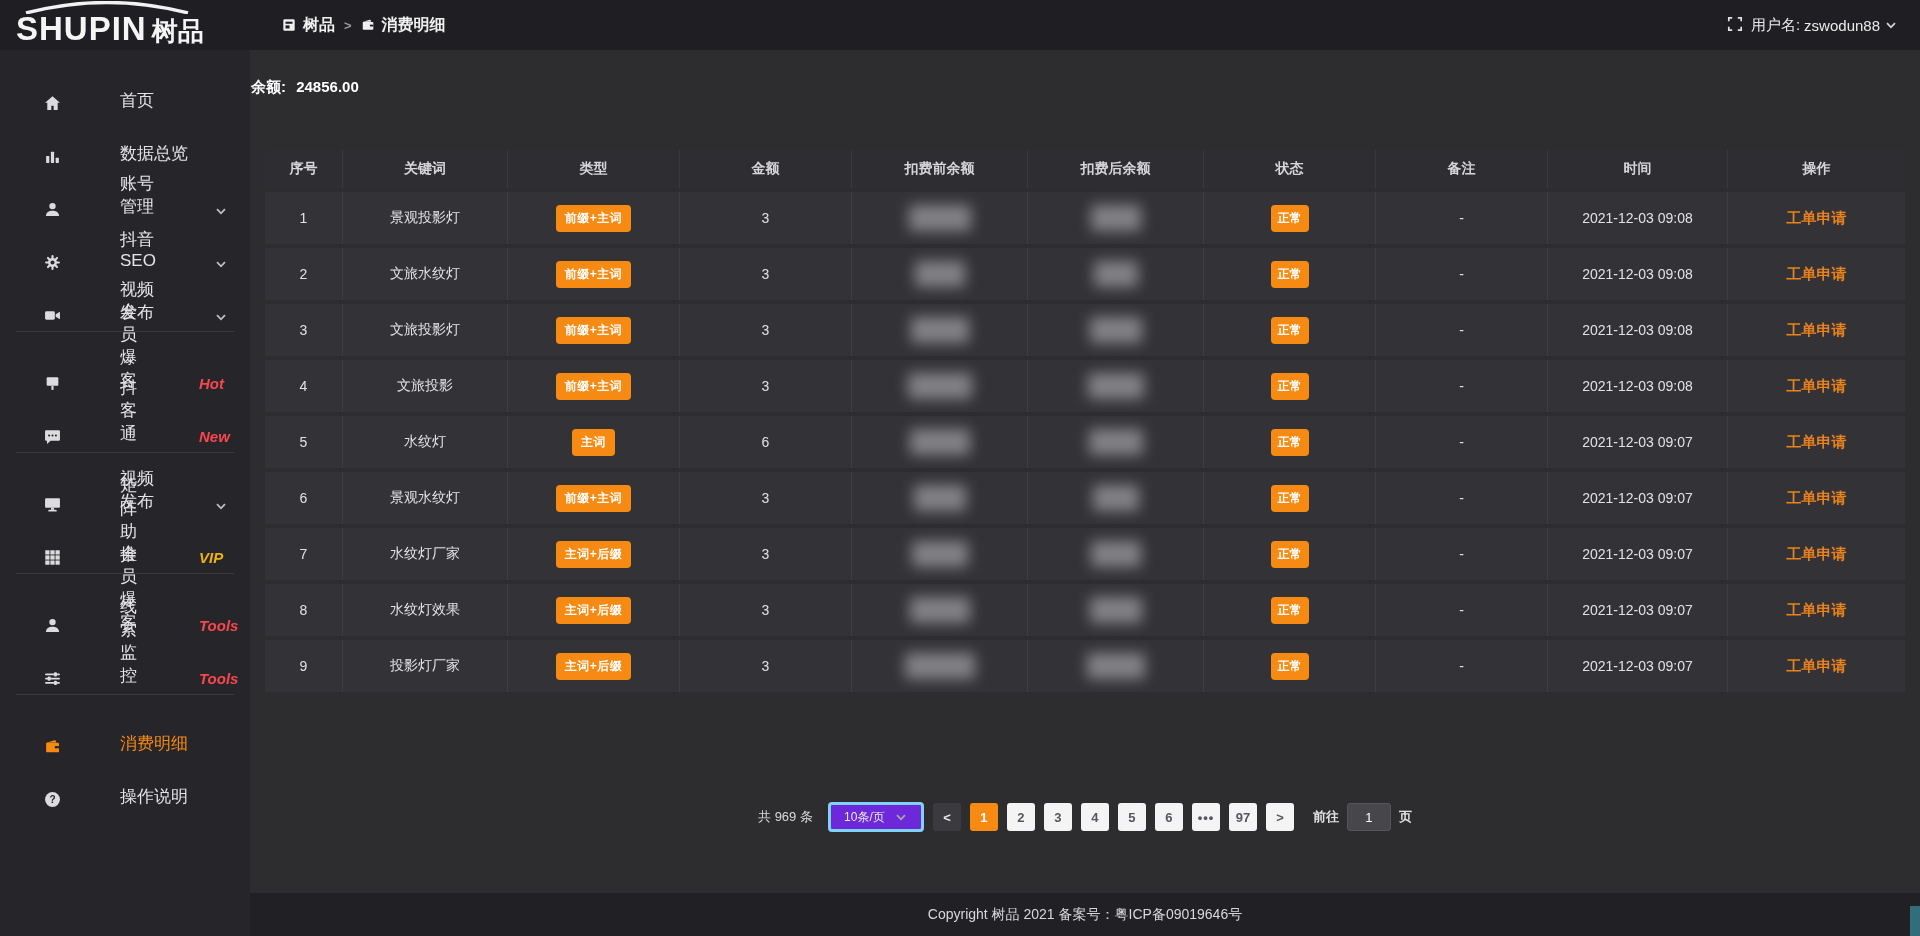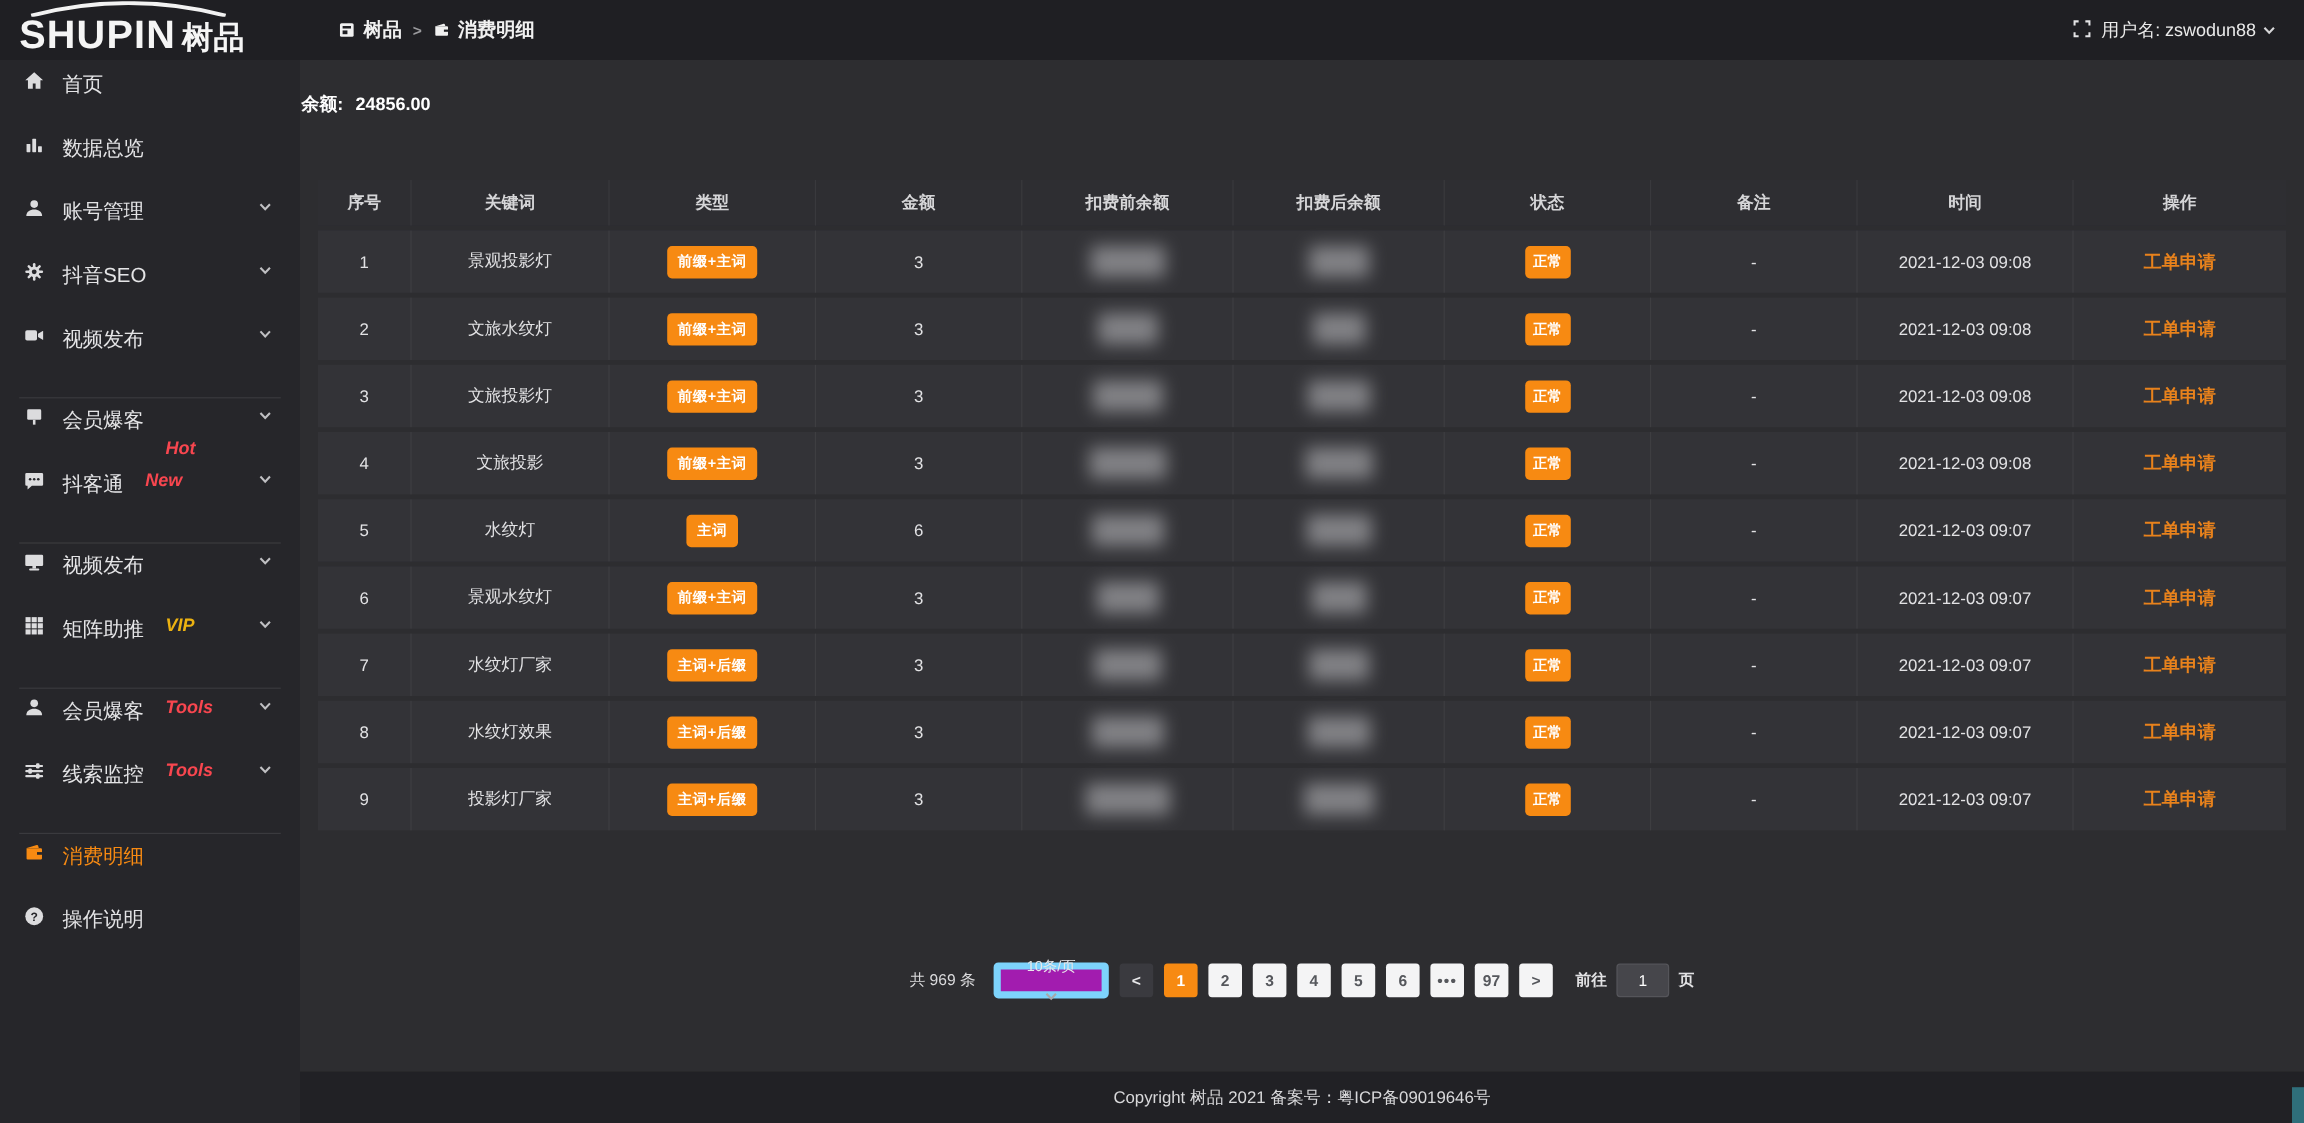--- a/index.html
+++ b/index.html
@@ -20,21 +20,21 @@
   .crumb-sep { color:#9a9a9d; font-size:13px; font-weight:bold; }
   .topbar-right { margin-left:auto; display:flex; align-items:flex-start; gap:8px; padding-right:22px; }
   .fullscreen-btn { color:#e3e3e5; display:flex; cursor:pointer; }
   .user-box { display:flex; align-items:center; gap:4px; color:#eaeaea; font-size:15px; cursor:pointer; }
   .icon16 { width:16px; height:16px; display:inline-block; }
   .icon14 { width:14px; height:14px; display:inline-block; }
 
   
   .sidebar { position:absolute; left:0; top:50px; width:250px; height:886px;
     background:#26262a; padding-top:9px; }
-  .menu-item { height:53px; display:flex; align-items:flex-start; padding:0 22px 0 20px; cursor:pointer; }
+  .menu-item { height:53px; display:flex; align-items:flex-end; padding:0 22px 0 44px; cursor:pointer;gap:44px; }
   .menu-item .mi-icon { width:17px; height:17px; color:#dcdcde; flex:0 0 17px; display:flex; }
   .menu-item .mi-label { color:#e4e4e6; font-size:17px; margin-left:15px; font-weight:500; }
   .menu-item .mi-tag { font-size:15px; font-weight:bold; font-style:italic; margin-left:18px; }
   .menu-item .mi-chev { margin-left:auto; color:#bfbfc2; display:flex; }
   .menu-item.active .mi-label { color:var(--accent); }
   .menu-item.active .mi-icon { color:var(--accent); }
   .menu-divider { height:1px; background:#3a3a3e; margin:7px 16px; }
 
   
   .content { position:absolute; left:250px; top:50px; width:1670px; height:886px; background:#2d2d30; }
@@ -54,23 +54,23 @@
     padding:5px 9px; border-radius:4px; letter-spacing:.5px; }
   .status-badge { background:var(--accent); color:#fff; font-size:12px; font-weight:bold;
     padding:5px 7px; border-radius:4px; }
   .blur-blob { height:26px; background:#96969a; border-radius:2px; filter:blur(7px); opacity:.8; }
   .action-link { color:var(--link); font-size:15px; font-weight:bold; cursor:pointer; }
 
   
   .pagination { position:absolute; left:0; top:752px; width:1670px; display:flex;
     align-items:center; justify-content:center; gap:9px; }
   .pg-total { color:#dadadc; font-size:13px; margin-right:6px; }
-  .pg-size { background:#a21caf; color:#e8e8ea; font-size:12px; height:30px; min-width:96px;
-    border:6px solid #7dd3fc; border-radius:4px; display:flex; align-items:center;
-    justify-content:center; gap:9px; padding:0 10px; cursor:pointer;flex-direction:column; }
+  .pg-size { background:#6d28d9; color:#e8e8ea; font-size:12px; height:30px; min-width:96px;
+    border:3px solid #7dd3fc; border-radius:4px; display:flex; align-items:center;
+    justify-content:center; gap:9px; padding:0 10px; cursor:pointer; }
   .pg-size .chev { color:#a8a8ab; display:flex; }
   .pg-btn { min-width:28px; height:28px; border-radius:3px; display:flex; align-items:center;
     justify-content:center; font-size:13px; font-weight:bold; cursor:pointer; }
   .pg-prev { background:#3a3a3f; color:#e8e8ea; }
   .pg-page { background:#f4f4f5; color:#55575c; }
   .pg-page.active { background:var(--accent); color:#fff; }
   .pg-ellipsis { background:#f4f4f5; color:#55575c; letter-spacing:1px; }
   .pg-next { background:#f4f4f5; color:#55575c; }
   .pg-goto { display:flex; align-items:center; gap:8px; margin-left:10px; color:#e2e2e4; font-size:13px; font-weight:bold; }
   .pg-input { width:44px; height:28px; background:#46464b; border:1px solid #55555a; border-radius:3px;

